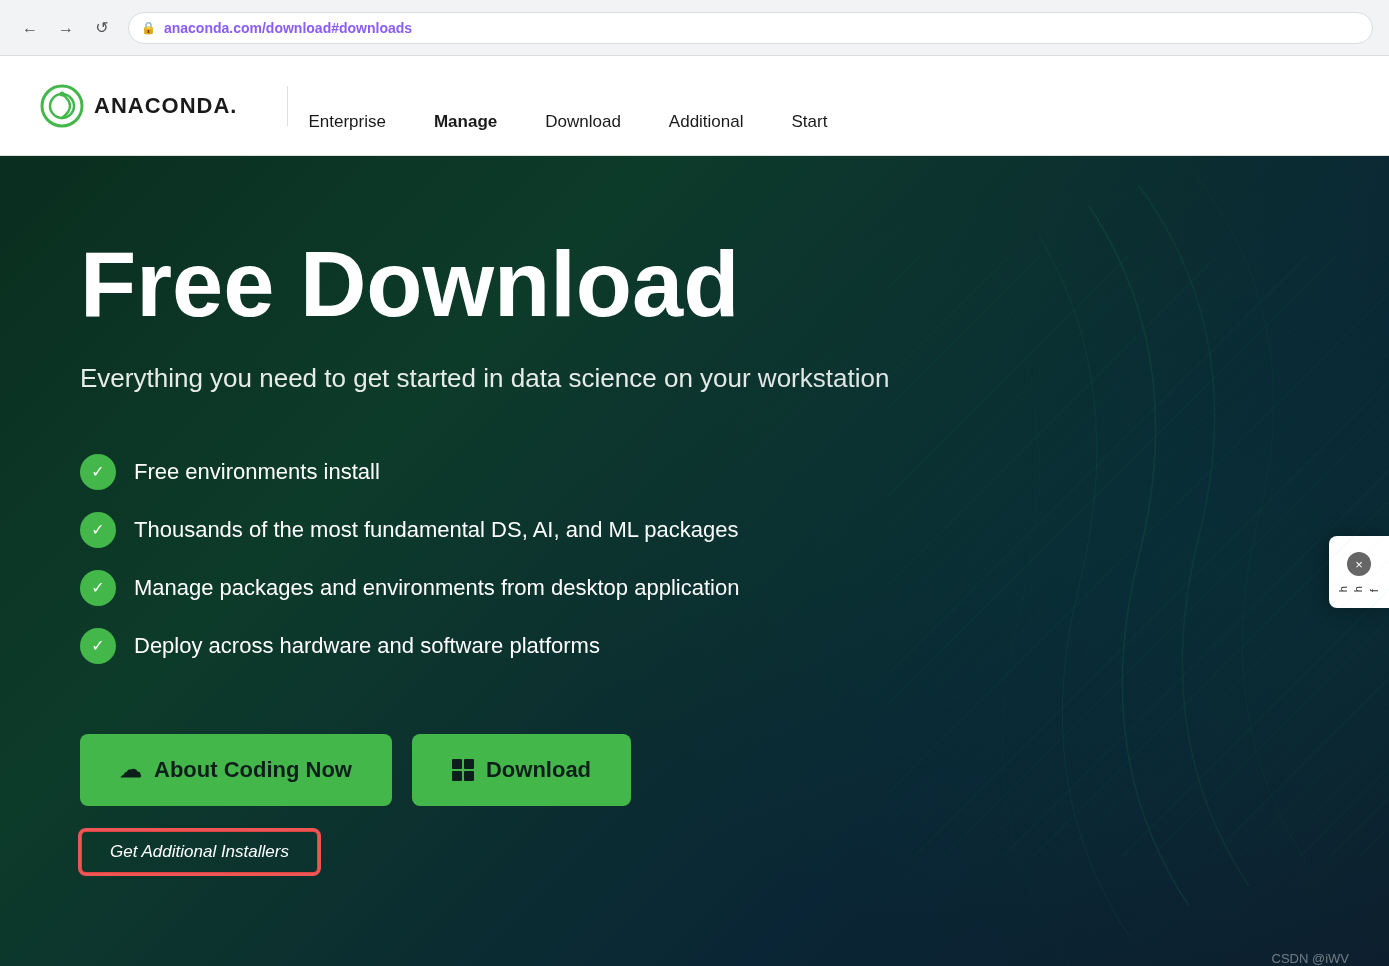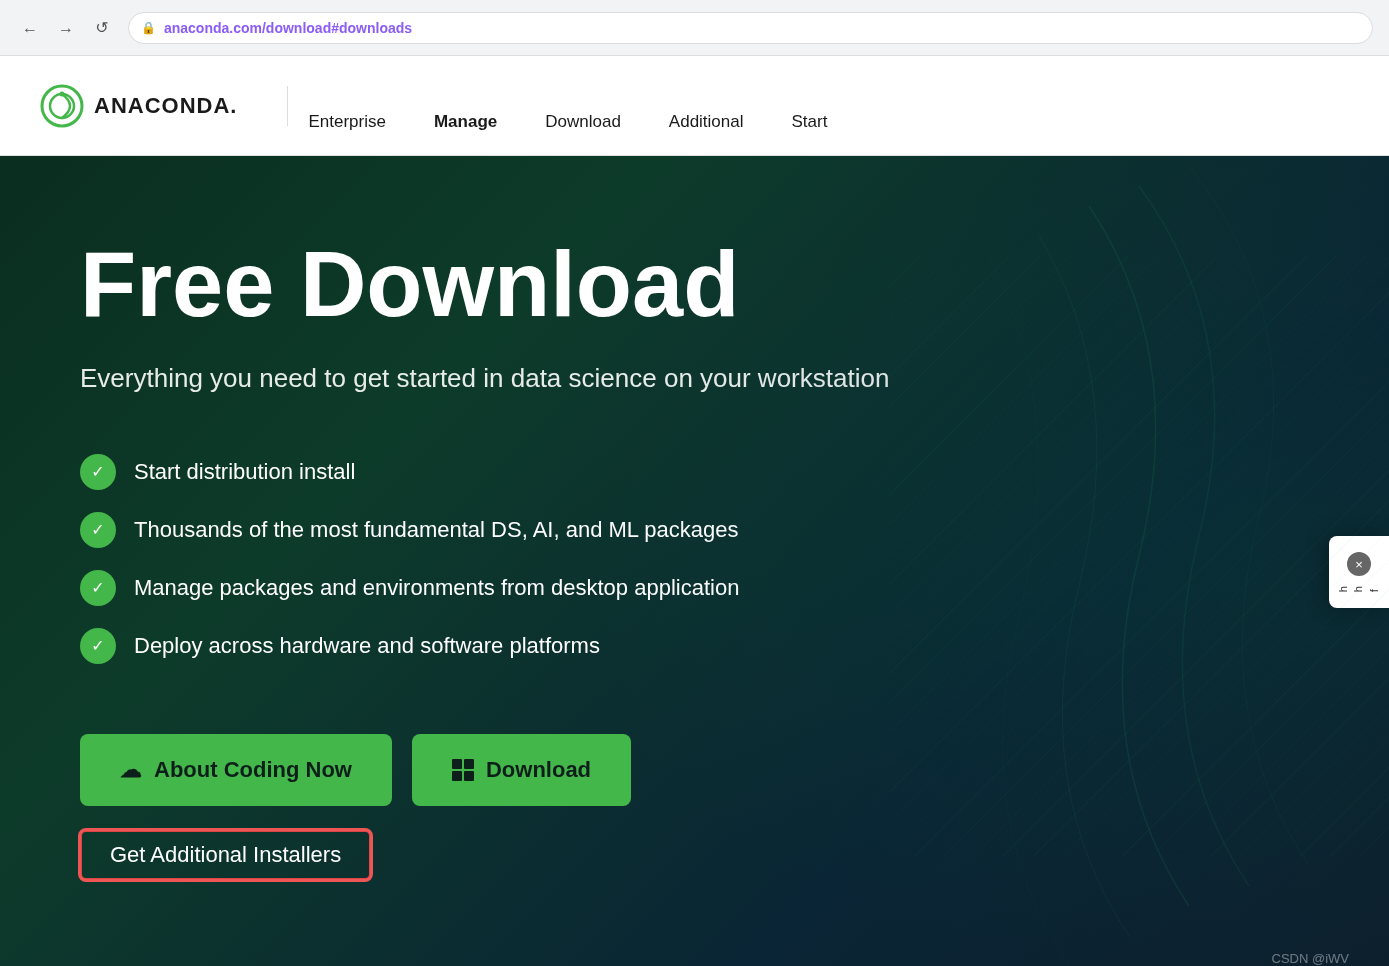--- a/index.html
+++ b/index.html
@@ -235,25 +235,26 @@
       background: #0d1f1a;
       border-radius: 1px;
     }
 
     .btn-additional {
       background: transparent;
       color: white;
       border: 2px solid #d44;
       padding: 10px 28px;
       border-radius: 6px;
-      font-size: 22px;
+      font-size: 17px;
       cursor: pointer;
       margin-top: 4px;
       outline: 3px solid #e55;
       outline-offset: -1px;
+      font-style: italic;
     }
 
     
     .side-popup {
       position: absolute;
       right: 0;
       top: 380px;
       width: 60px;
       background: white;
       padding: 16px 10px;
@@ -339,21 +340,21 @@
     <path d="M350 80 Q440 230 390 430 Q340 630 440 780" stroke="#2a8a60" stroke-width="1" fill="none" opacity="0.3"></path>
     <path d="M300 100 Q380 260 330 460 Q280 660 380 810" stroke="#1a7a50" stroke-width="0.8" fill="none" opacity="0.2"></path>
   </svg>
 
   <h1 class="hero-title">Free Download</h1>
   <p class="hero-subtitle">Everything you need to get started in data science on your workstation</p>
 
   <ul class="feature-list">
     <li class="feature-item">
       <span class="check-icon">✓</span>
-      <span>Start distribution install</span>
+      <span>Free environments install</span>
     </li>
     <li class="feature-item">
       <span class="check-icon">✓</span>
       <span>Thousands of the most fundamental DS, AI, and ML packages</span>
     </li>
     <li class="feature-item">
       <span class="check-icon">✓</span>
       <span>Manage packages and environments from desktop application</span>
     </li>
     <li class="feature-item">

